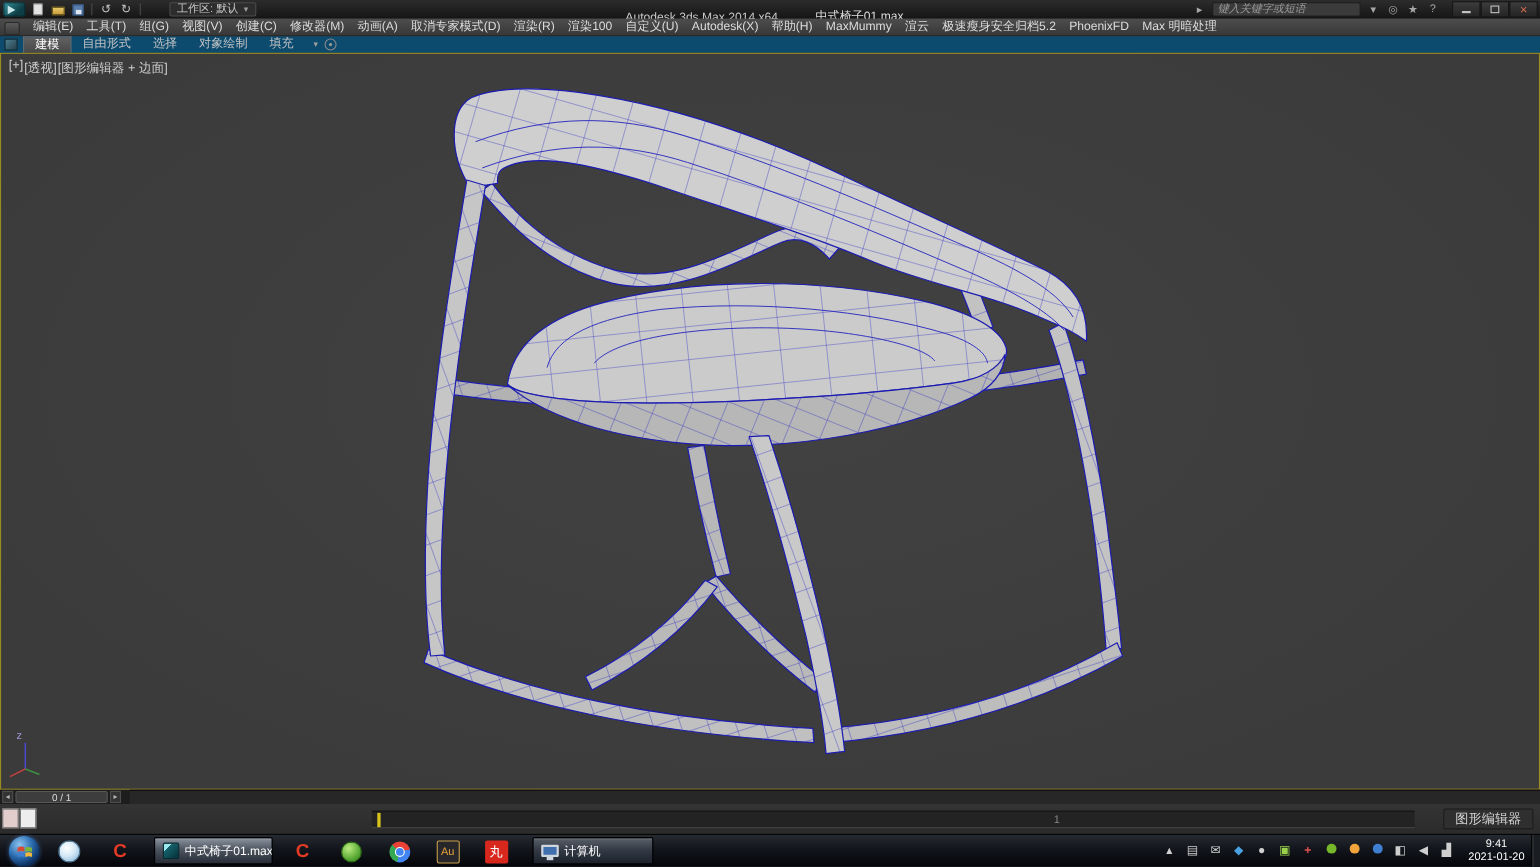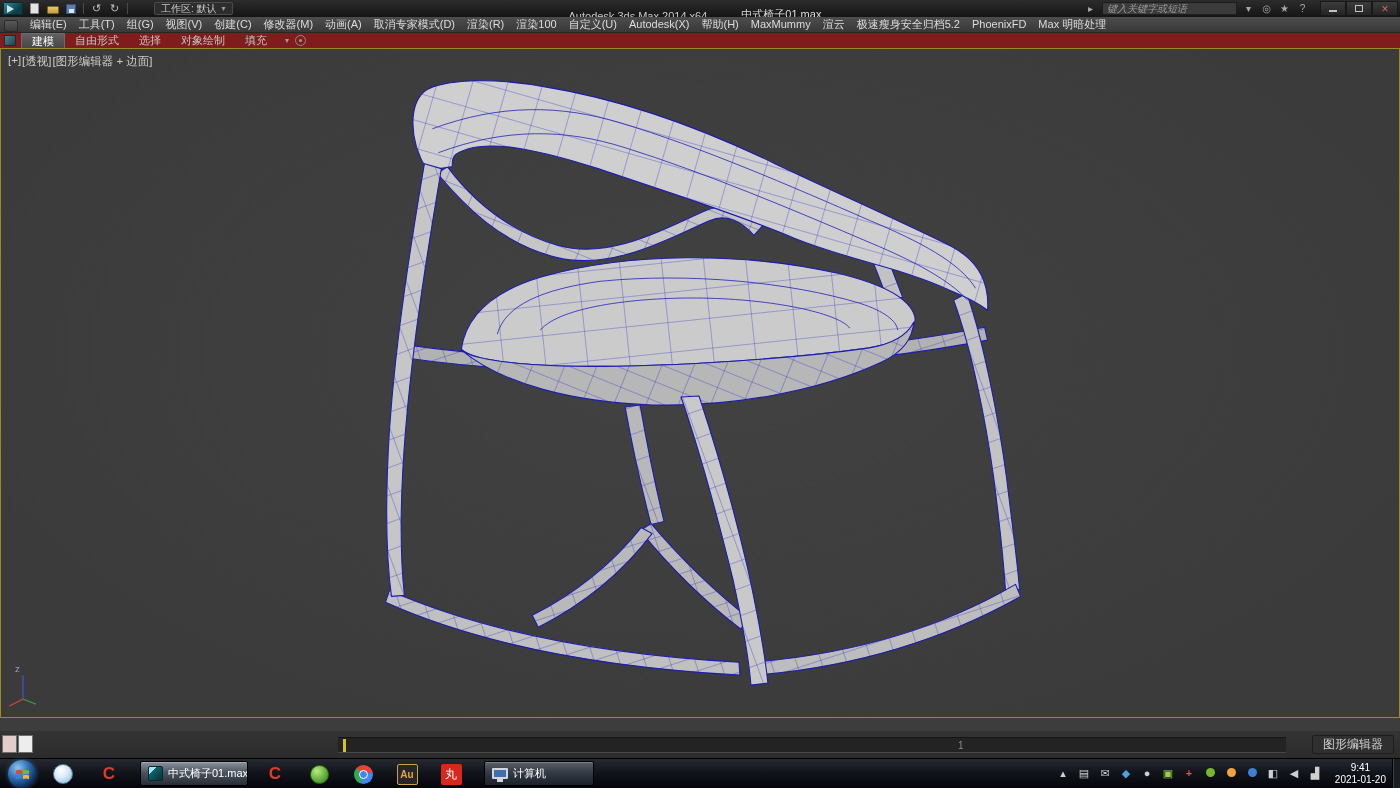--- a/index.html
+++ b/index.html
@@ -44,21 +44,21 @@
 
   
   .menubar { position:absolute; top:17px; left:0; width:1400px; height:16px;
     background:linear-gradient(#4d4d4d,#383838); border-bottom:1px solid #262626;
     display:flex; align-items:flex-end; font-size:11px; color:#dcdcdc; }
   .menu-icon { width:14px; height:12px; margin:0 6px 0 4px; background:linear-gradient(#5a5a5a,#3a3a3a); border:1px solid #2a2a2a; border-radius:2px; }
   .menu-item { padding:0 6px; height:16px; line-height:16px; white-space:nowrap; cursor:default; }
 
   
   .ribbonbar { position:absolute; top:33px; left:0; width:1400px; height:15px;
-    background:#7f1d1d; display:flex; align-items:center; font-size:11px; color:#c4c4c4; }
+    background:#0c4a6e; display:flex; align-items:center; font-size:11px; color:#c4c4c4; }
   .ribbon-icon { width:12px; height:11px; margin:0 5px 0 4px; background:linear-gradient(135deg,#4d7f8f,#27404a); border:1px solid #1c2b31; }
   .rtab { padding:0 10px; height:15px; line-height:15px; white-space:nowrap; }
   .rtab.active { background:linear-gradient(#616161,#474747); color:#fff; border:1px solid #6c6c6c; border-bottom:none; }
   .ribbon-chevron { margin-left:8px; font-size:8px; color:#9f9f9f; }
   .ribbon-cycle { width:11px; height:11px; border:1px solid #8a8a8a; border-radius:50%; margin-left:6px; position:relative; }
   .ribbon-cycle::after { content:""; position:absolute; left:3px; top:3px; width:3px; height:3px; background:#9a9a9a; border-radius:50%; }
 
   
   .viewport { position:absolute; top:48px; left:0; width:1400px; height:670px;
     border:1px solid #9a8a22; background:radial-gradient(ellipse at 50% 45%, #424242 0%, #3b3b3b 80%); }
@@ -97,21 +97,21 @@
     background:radial-gradient(circle at 35% 28%, #8cc4ee 0%, #2b6cb0 42%, #0d2f5e 72%, #071a36 100%);
     box-shadow:0 0 4px rgba(90,160,255,.45); display:flex; align-items:center; justify-content:center; }
   .tb-ic { position:absolute; top:4px; width:22px; height:22px; display:flex; align-items:center; justify-content:center; }
   .swirl { width:20px; height:20px; border-radius:50%; background:radial-gradient(circle at 38% 32%, #ffffff 0%, #d5e9f7 45%, #7fb2d9 100%); border:1px solid #56809f; }
   .red-c { color:#e23a24; font-size:17px; font-weight:bold; line-height:20px; }
   .green-ball { width:19px; height:19px; border-radius:50%; background:radial-gradient(circle at 35% 30%, #b9ec7d, #4da02c 70%); border:1px solid #2f6b1a; }
   .chrome { width:19px; height:19px; border-radius:50%; position:relative;
     background:conic-gradient(from -45deg, #ea4335 0 120deg, #4285f4 120deg 240deg, #34a853 240deg 360deg); }
   .chrome::after { content:""; position:absolute; left:5px; top:5px; width:7px; height:7px; background:#4285f4; border:1.5px solid #fff; border-radius:50%; }
   .au-sq { width:21px; height:21px; background:#26262b; border:1px solid #caa04a; border-radius:2px;
-    color:#e8a33d; font-size:10px; font-weight:bold; display:flex; align-items:center; justify-content:center; }
+    color:#e8a33d; font-size:10px; font-weight:normal; display:flex; align-items:center; justify-content:center; }
   .wan-sq { width:21px; height:21px; background:#d8281e; border-radius:2px; color:#fff; font-size:12px;
     display:flex; align-items:center; justify-content:center; }
   .task-btn { position:absolute; top:2px; height:25px; border-radius:2px; border:1px solid #000;
     background:linear-gradient(#5a6069,#343b46 45%,#1c212b); box-shadow:inset 0 1px 0 rgba(255,255,255,.22);
     display:flex; align-items:center; gap:5px; padding:0 7px; color:#fff; font-size:11px; white-space:nowrap; overflow:hidden; }
   .task-btn.active { background:linear-gradient(#8b949f,#4c545f 45%,#272d37); }
   .max-file-ic { width:15px; height:15px; border-radius:2px; flex:0 0 auto;
     background:linear-gradient(135deg,#9be8ef 0 28%, #15626c 28%, #083a42 85%); border:1px solid #062a30; }
   .pc-ic { width:16px; height:11px; background:#3f6fae; border:2px solid #cfd6dd; border-radius:1px; position:relative; flex:0 0 auto; }
   .pc-ic::after { content:""; position:absolute; left:3px; bottom:-5px; width:6px; height:3px; background:#cfd6dd; }
@@ -315,20 +315,26 @@
 
       <g>
         <path d="M22,676 L22,700" stroke="#4a4ac8" stroke-width="1.4" fill="none"></path>
         <path d="M22,700 L8,707" stroke="#c04040" stroke-width="1.4" fill="none"></path>
         <path d="M22,700 L35,705" stroke="#3f8f3f" stroke-width="1.4" fill="none"></path>
         <text x="14" y="673" font-size="10" fill="#9a9ad0">z</text>
       </g>
     </svg>
   </div>
 
+  <div class="timerow">
+    <div class="time-arrow" style="left:2px;">◂</div>
+    <div class="frame-box">0 / 1</div>
+    <div class="time-arrow" style="left:100px;">▸</div>
+    <div class="track-strip"></div>
+  </div>
 
   <div class="statusrow">
     <div class="listener-pink"></div>
     <div class="listener-white"></div>
     <div class="track-field">
       <div class="track-tick"></div>
       <div class="track-end">1</div>
     </div>
     <div class="expert-btn">图形编辑器</div>
   </div>

